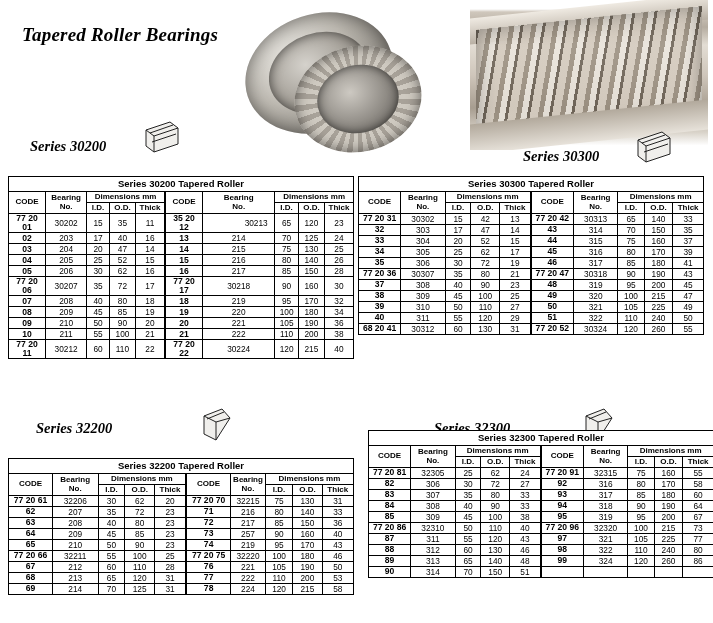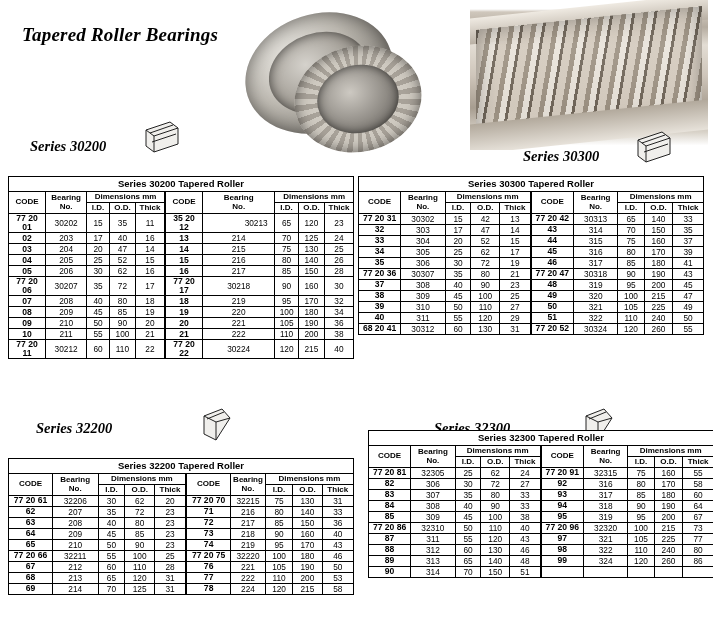--- a/index.html
+++ b/index.html
@@ -565,21 +565,21 @@
             <td>150</td>
             <td>36</td>
           </tr>
           <tr>
             <td class="code-cell">64</td>
             <td>209</td>
             <td>45</td>
             <td>85</td>
             <td>23</td>
             <td class="code-cell vsep">73</td>
-            <td>218</td>
+            <td>257</td>
             <td>90</td>
             <td>160</td>
             <td>40</td>
           </tr>
           <tr>
             <td class="code-cell">65</td>
             <td>210</td>
             <td>50</td>
             <td>90</td>
             <td>23</td>

